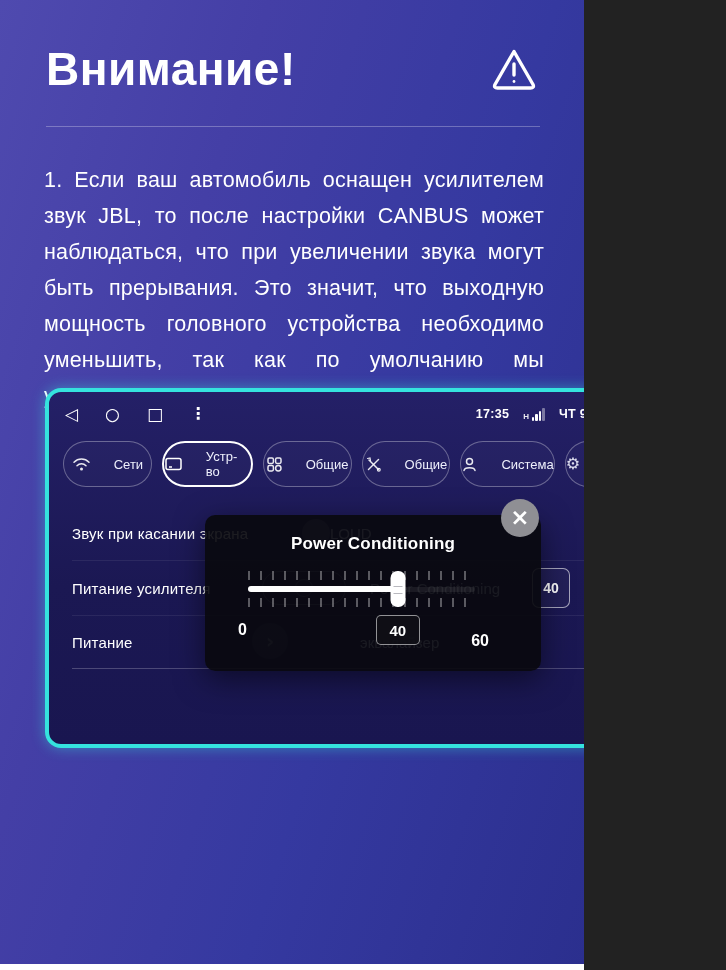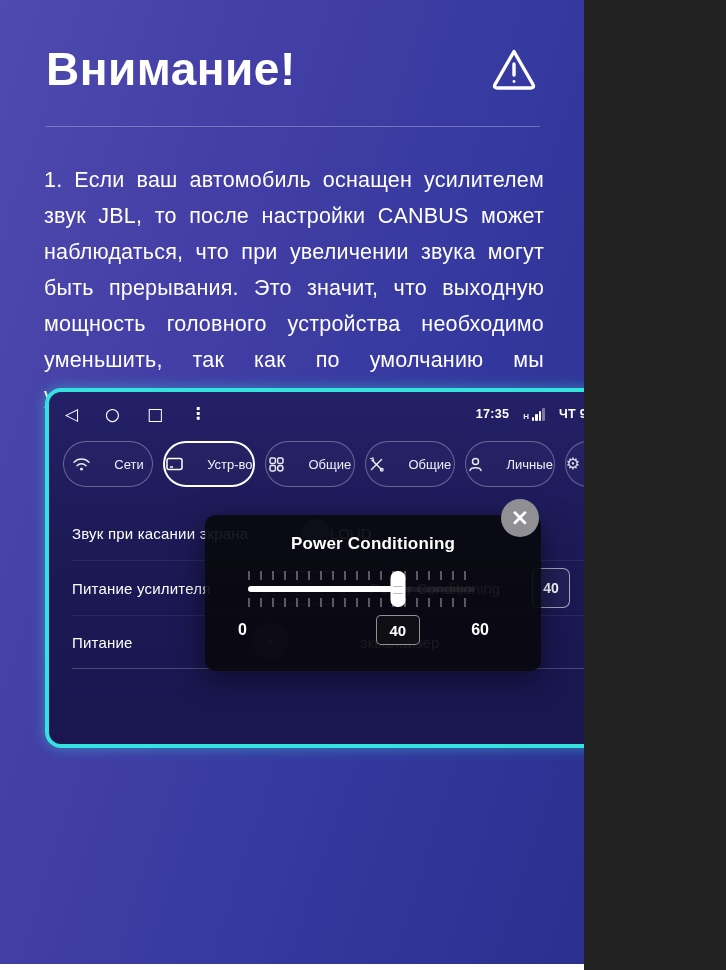--- a/index.html
+++ b/index.html
@@ -86,21 +86,21 @@
   .ticks{position:absolute;left:0;right:0;height:9px;
          background:repeating-linear-gradient(90deg,rgba(255,255,255,.33) 0 2px,transparent 2px 12px);}
   .ticks-top{top:0;}
   .ticks-bottom{bottom:0;}
   .track-rest{position:absolute;left:0;right:0;top:16px;height:5px;background:rgba(255,255,255,.07);border-radius:3px;}
   .track-fill{position:absolute;left:0;top:15px;height:6px;background:#fff;border-radius:3px;}
   .handle{position:absolute;top:0;width:15px;height:36px;transform:translateX(-50%);background:#fff;border-radius:7px;z-index:2;cursor:grab;}
   .handle:after{content:"";position:absolute;left:3px;right:3px;top:15px;height:6px;border-top:1px solid #b9b9bf;border-bottom:1px solid #b9b9bf;}
   .scale{position:relative;margin:9px 66px 0 43px;height:32px;font-size:16px;font-weight:700;}
   .scale .min{position:absolute;left:-10px;top:5px;}
-  .scale .max{position:absolute;right:-14px;top:5px;}
+  .scale .max{position:absolute;right:-14px;top:16px;}
   .scale .curbox{position:absolute;transform:translateX(-50%);top:-1px;width:44px;height:30px;box-sizing:border-box;
                  border:1px solid rgba(255,255,255,.55);border-radius:5px;background:rgba(16,16,22,.9);
                  display:flex;align-items:center;justify-content:center;font-size:15px;}
   
   .bottom-strip{position:absolute;left:0;right:0;bottom:0;height:6px;background:#fff;}
   svg{display:block;}
 </style>
 </head>
 <body>
 
@@ -178,21 +178,21 @@
           <path d="M2.5 2.5 L5 2 L5.5 4.5" stroke-width="1.2"></path>
           <circle cx="13.8" cy="13.8" r="1.4" stroke-width="1.2"></circle>
         </svg>
         <span>Общие</span>
       </div>
       <div class="tab">
         <svg width="17" height="17" viewBox="0 0 17 17" fill="none" stroke="rgba(255,255,255,.9)" stroke-width="1.5" stroke-linecap="round">
           <circle cx="8.5" cy="5.4" r="3"></circle>
           <path d="M3 14.5 C3.5 10.8 13.5 10.8 14 14.5"></path>
         </svg>
-        <span>Личные</span>
+        <span>Система</span>
       </div>
       <div class="tab">
         <span class="gear-glyph">⚙</span>
         <span>Внимание</span>
       </div>
     </div>
 
     <div class="settings">
 
       <div class="srow srow-1">

